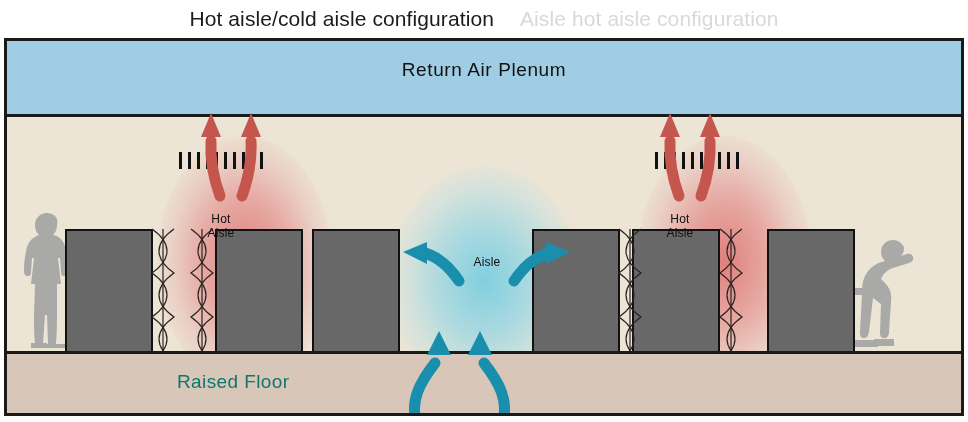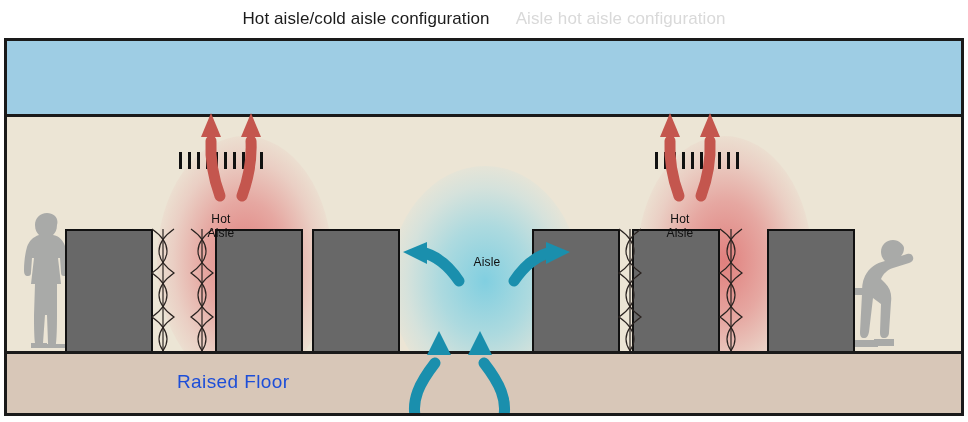--- a/index.html
+++ b/index.html
@@ -1,35 +1,35 @@
 <!DOCTYPE html>
 <html><head>
 <meta charset="utf-8">
 <style>
   html,body{margin:0;padding:0;background:#ffffff;}
   body{width:968px;height:422px;overflow:hidden;
        font-family:"Liberation Sans","DejaVu Sans",sans-serif;}
 
   .tabs{height:38px;display:flex;align-items:center;justify-content:center;gap:26px;}
-  .tab{font-size:17px;letter-spacing:.1px;white-space:nowrap;}
+  .tab{font-size:21px;letter-spacing:.1px;white-space:nowrap;}
   .tab.active{color:#1b1b1b;}
   .tab.inactive{color:#d9d9d9;}
 
   .stage{position:relative;width:960px;height:378px;margin:0 auto;
          border:3px solid #1a1a1a;box-sizing:border-box;overflow:hidden;
          background:#ece5d5;}
 
   .plenum{position:absolute;left:0;top:0;width:100%;height:73px;background:#9ecde4;}
   .ceiling-line{position:absolute;left:0;top:73px;width:100%;height:3px;background:#1a1a1a;}
   .plenum-label{position:absolute;top:18px;left:0;width:100%;text-align:center;
                 font-size:19px;color:#111;letter-spacing:.6px;}
 
   .subfloor{position:absolute;left:0;bottom:0;width:100%;height:59px;background:#d8c7b8;}
   .floor-line{position:absolute;left:0;bottom:59px;width:100%;height:3px;background:#1a1a1a;}
-  .floor-label{position:absolute;bottom:20px;left:170px;font-size:19px;color:#1d4ed8;letter-spacing:.4px;}
+  .floor-label{position:absolute;bottom:20px;left:170px;font-size:19px;color:#0f766e;letter-spacing:.4px;}
 
   .heat{position:absolute;border-radius:50%;pointer-events:none;}
   .heat.hot{background:radial-gradient(ellipse at center,
             rgba(222,110,110,.85) 0%, rgba(226,130,130,.62) 34%,
             rgba(230,160,160,.32) 58%, rgba(236,229,213,0) 76%);}
   .heat.cold{background:radial-gradient(ellipse at center,
             rgba(120,205,225,.92) 0%, rgba(140,212,228,.66) 34%,
             rgba(170,220,232,.34) 58%, rgba(236,229,213,0) 76%);}
 
   .rack{position:absolute;background:#686868;border:2.5px solid #111;box-sizing:border-box;}
@@ -53,20 +53,21 @@
 <body>
 
 <div class="tabs">
   <div class="tab active">Hot aisle/cold aisle configuration</div>
   <div class="tab inactive">Aisle hot aisle configuration</div>
 </div>
 
 <div class="stage">
 
   <div class="plenum"></div>
+  <div class="plenum-label">Return Air Plenum</div>
   <div class="ceiling-line"></div>
 
   <div class="heat hot" style="left:150px;top:95px;width:175px;height:250px;"></div>
   <div class="heat hot" style="left:630px;top:95px;width:175px;height:250px;"></div>
   <div class="heat cold" style="left:383px;top:125px;width:190px;height:230px;"></div>
 
   <div class="person" style="left:10px;bottom:62px;">
     <svg width="56" height="140" viewBox="0 0 56 140" aria-hidden="true">
       <path fill="#a9aaa8" d="M30 2c-7 0-12 5-12 12 0 5 2 8 4 10-6 2-10 6-12 12-2 7-3 16-3 23
         0 4 1 6 4 6 2 0 3-1 3-4l1-14 2 0-3 26 4 0-1 31c0 4 0 22 1 28 0 3 1 5 4 5 3 0 4-2 4-5

